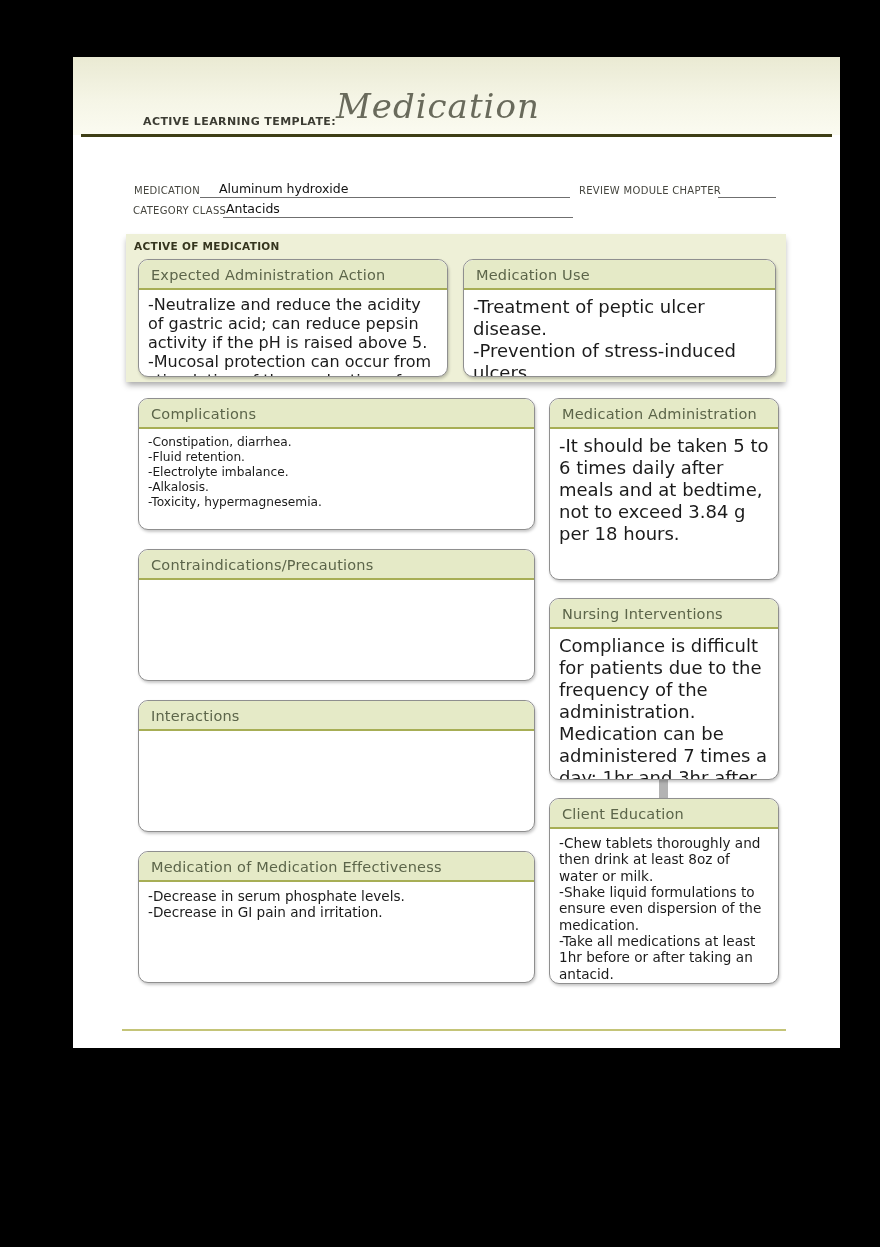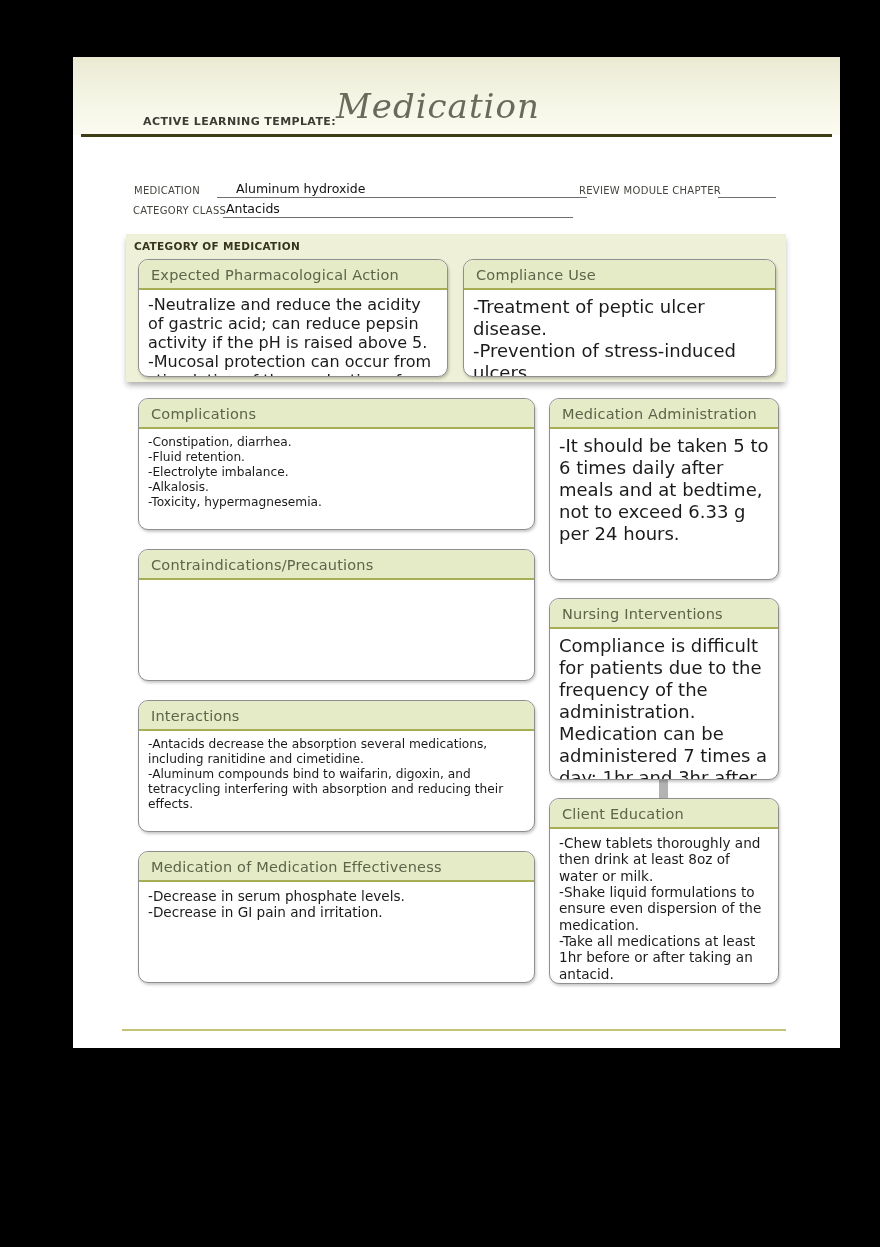--- a/index.html
+++ b/index.html
@@ -94,46 +94,46 @@
 <div class="canvas">
   <div class="sheet">
 
     <div class="sheet-header">
       <span class="template-label">ACTIVE LEARNING TEMPLATE:</span>
       <span class="template-title">Medication</span>
     </div>
     <div class="header-rule"></div>
 
     <span class="field-label" style="left:61px; top:128px;">MEDICATION</span>
-    <div class="field-line" style="left:144px; top:120px; width:370px; height:20px;">
+    <div class="field-line" style="left:127px; top:120px; width:370px; height:20px;">
       <span class="field-value" style="left:19px;">Aluminum hydroxide</span>
     </div>
 
     <span class="field-label" style="left:506px; top:128px;">REVIEW MODULE CHAPTER</span>
     <div class="field-line" style="left:645px; top:121px; width:58px; height:19px;"></div>
 
     <span class="field-label" style="left:60px; top:148px;">CATEGORY CLASS</span>
     <div class="field-line" style="left:150px; top:141px; width:350px; height:19px;">
       <span class="field-value" style="left:3px;">Antacids</span>
     </div>
 
     <div class="purpose">
-      <span class="purpose-label">CATEGORY OF MEDICATION</span>
+      <span class="purpose-label">ACTIVE OF MEDICATION</span>
 
       <div class="box" style="left:12px; top:25px; width:308px; height:116px;">
         <div class="box-header">
-          <span class="box-title">Expected Pharmacological Action</span>
+          <span class="box-title">Expected Administration Action</span>
         </div>
         <div class="box-body body-xs">-Neutralize and reduce the acidity of gastric acid; can reduce pepsin activity if the pH is raised above 5.
 -Mucosal protection can occur from stimulation of the production of protaglandings</div>
       </div>
 
       <div class="box" style="left:337px; top:25px; width:311px; height:116px;">
         <div class="box-header">
-          <span class="box-title">Compliance Use</span>
+          <span class="box-title">Medication Use</span>
         </div>
         <div class="box-body body-lg">-Treatment of peptic ulcer disease.
 -Prevention of stress-induced ulcers.
 -Relief of the manifestations of GERD.</div>
       </div>
     </div>
 
     <div class="connector"></div>
 
     <div class="box" style="left:65px; top:341px; width:395px; height:130px;">
@@ -144,42 +144,40 @@
 -Fluid retention.
 -Electrolyte imbalance.
 -Alkalosis.
 -Toxicity, hypermagnesemia.</div>
     </div>
 
     <div class="box" style="left:476px; top:341px; width:228px; height:180px;">
       <div class="box-header">
         <span class="box-title">Medication Administration</span>
       </div>
-      <div class="box-body body-lg">-It should be taken 5 to 6 times daily after meals and at bedtime, not to exceed 6.33 g per 24 hours.</div>
+      <div class="box-body body-lg">-It should be taken 5 to 6 times daily after meals and at bedtime, not to exceed 3.84 g per 18 hours.</div>
     </div>
 
     <div class="box" style="left:65px; top:492px; width:395px; height:130px;">
       <div class="box-header">
         <span class="box-title">Contraindications/Precautions</span>
       </div>
     </div>
 
     <div class="box" style="left:476px; top:541px; width:228px; height:180px;">
       <div class="box-header">
         <span class="box-title">Nursing Interventions</span>
       </div>
       <div class="box-body body-lg">Compliance is difficult for patients due to the frequency of the administration. Medication can be administered 7 times a day: 1hr and 3hr after meals, and again at bedtime.</div>
     </div>
 
     <div class="box" style="left:65px; top:643px; width:395px; height:130px;">
       <div class="box-header">
         <span class="box-title">Interactions</span>
       </div>
-      <div class="box-body body-sm">-Antacids decrease the absorption several medications, including ranitidine and cimetidine.
--Aluminum compounds bind to waifarin, digoxin, and tetracycling interfering with absorption and reducing their effects.</div>
     </div>
 
     <div class="box" style="left:476px; top:741px; width:228px; height:184px;">
       <div class="box-header">
         <span class="box-title">Client Education</span>
       </div>
       <div class="box-body body-md">-Chew tablets thoroughly and then drink at least 8oz of water or milk.
 -Shake liquid formulations to ensure even dispersion of the medication.
 -Take all medications at least 1hr before or after taking an antacid.</div>
     </div>

